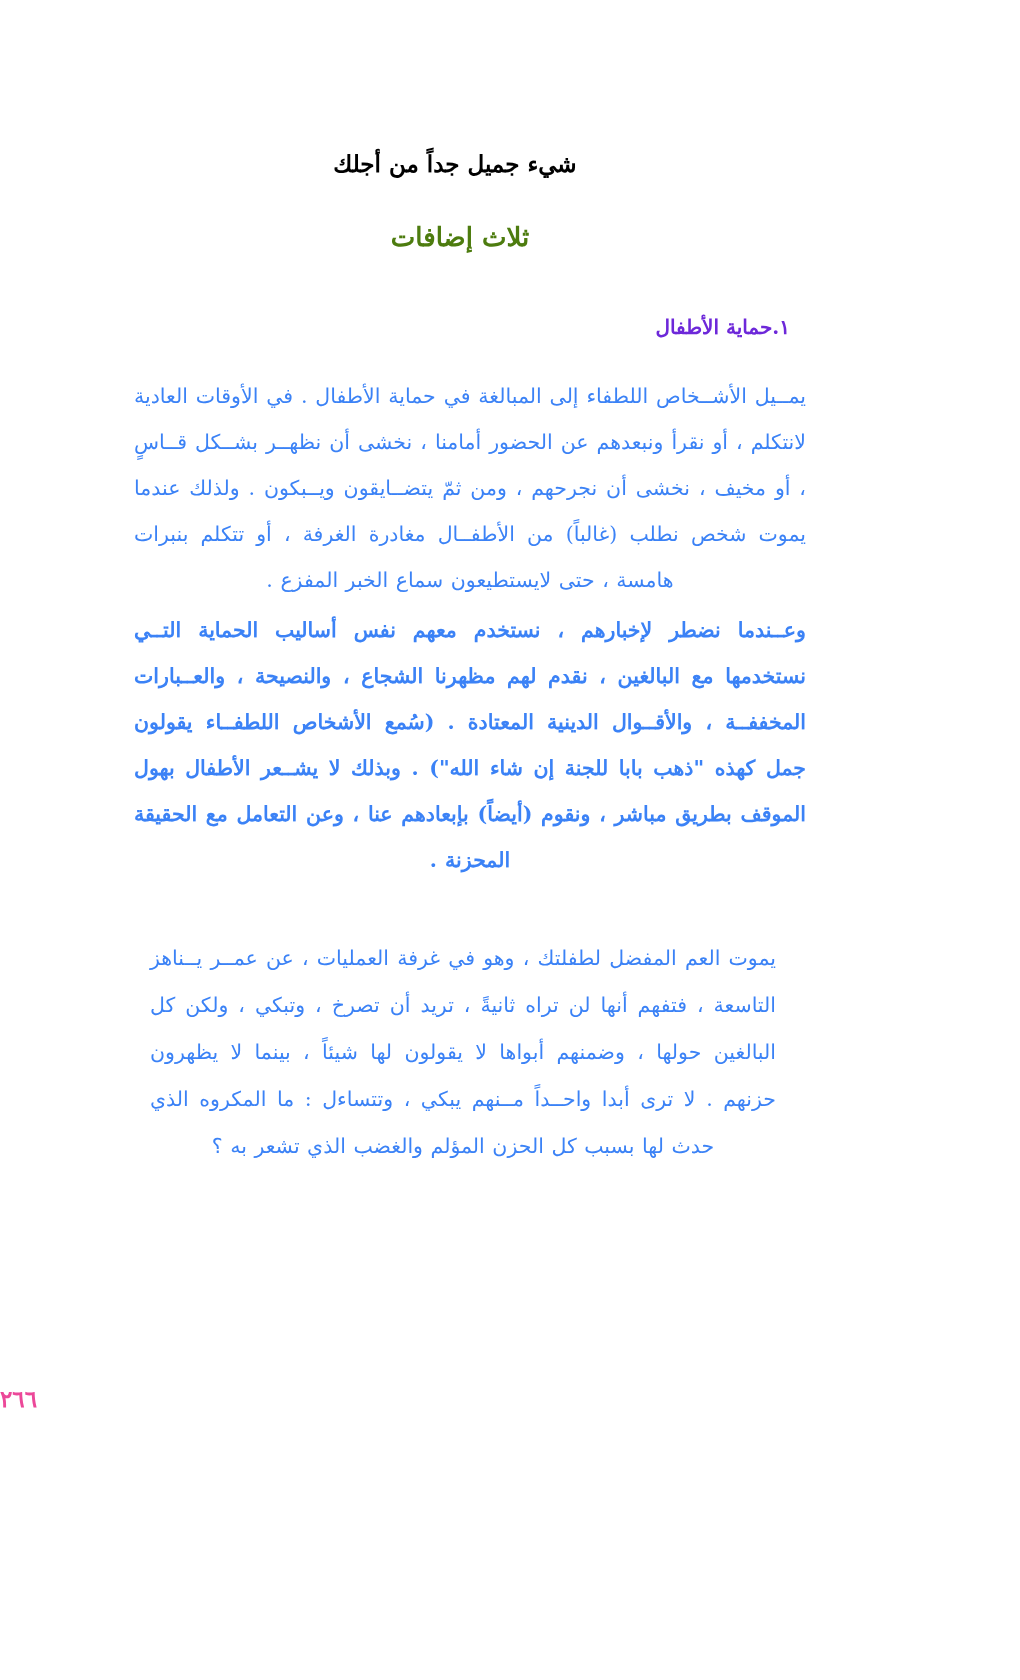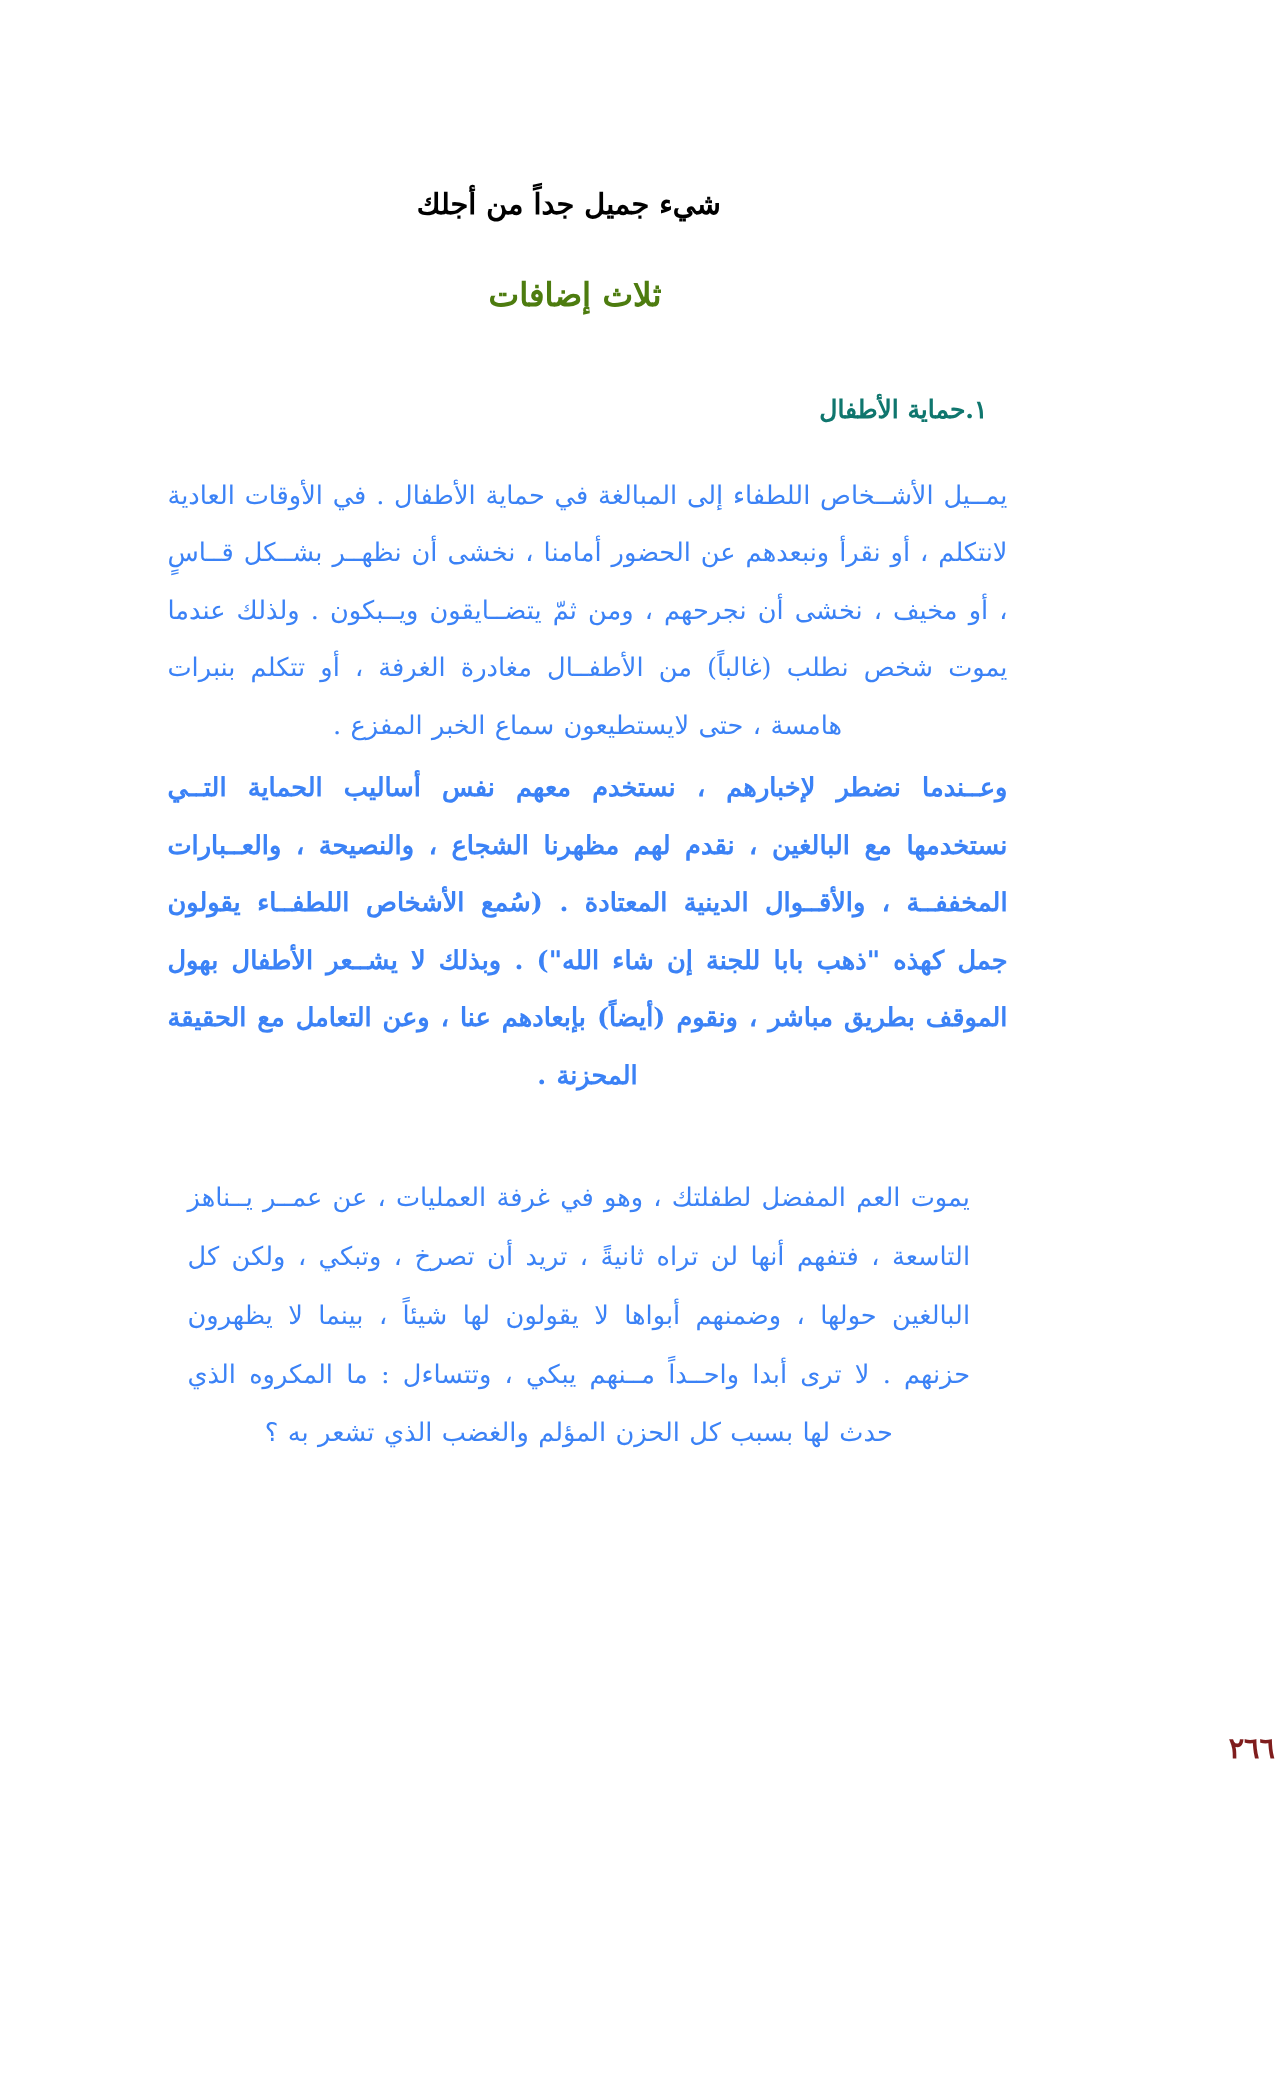--- a/index.html
+++ b/index.html
@@ -54,21 +54,21 @@
     text-align: center;
     margin: 0 0 62px 0;
     padding-right: 20px;
     line-height: 1.2;
   }
 
   .section-heading {
     font-family: "DejaVu Serif", "Liberation Serif", serif;
     font-size: 20px;
     font-weight: 700;
-    color: #0f766e;
+    color: #6d28d9;
     text-align: right;
     margin: 0 0 34px 0;
     padding-right: 0;
     line-height: 1.2;
   }
 
   .body-par {
     font-family: "DejaVu Serif", "Liberation Serif", serif;
     font-size: 20.5px;
     font-weight: 500;
@@ -97,25 +97,25 @@
     margin-right: 14px;
     line-height: 47px;
   }
 
   
   .page-number {
     position: absolute;
     top: 1385px;
     left: 0;
     width: 1020px;
-    text-align: right;
+    text-align: left;
     font-family: "DejaVu Serif", "Liberation Serif", serif;
     font-size: 23px;
     font-weight: 700;
-    color: #7f1d1d;
+    color: #ec4899;
     letter-spacing: 1px;
   }
 
   
   .watermark {
     position: absolute;
     top: 1594px;
     left: 0;
     width: 1020px;
     text-align: left;

